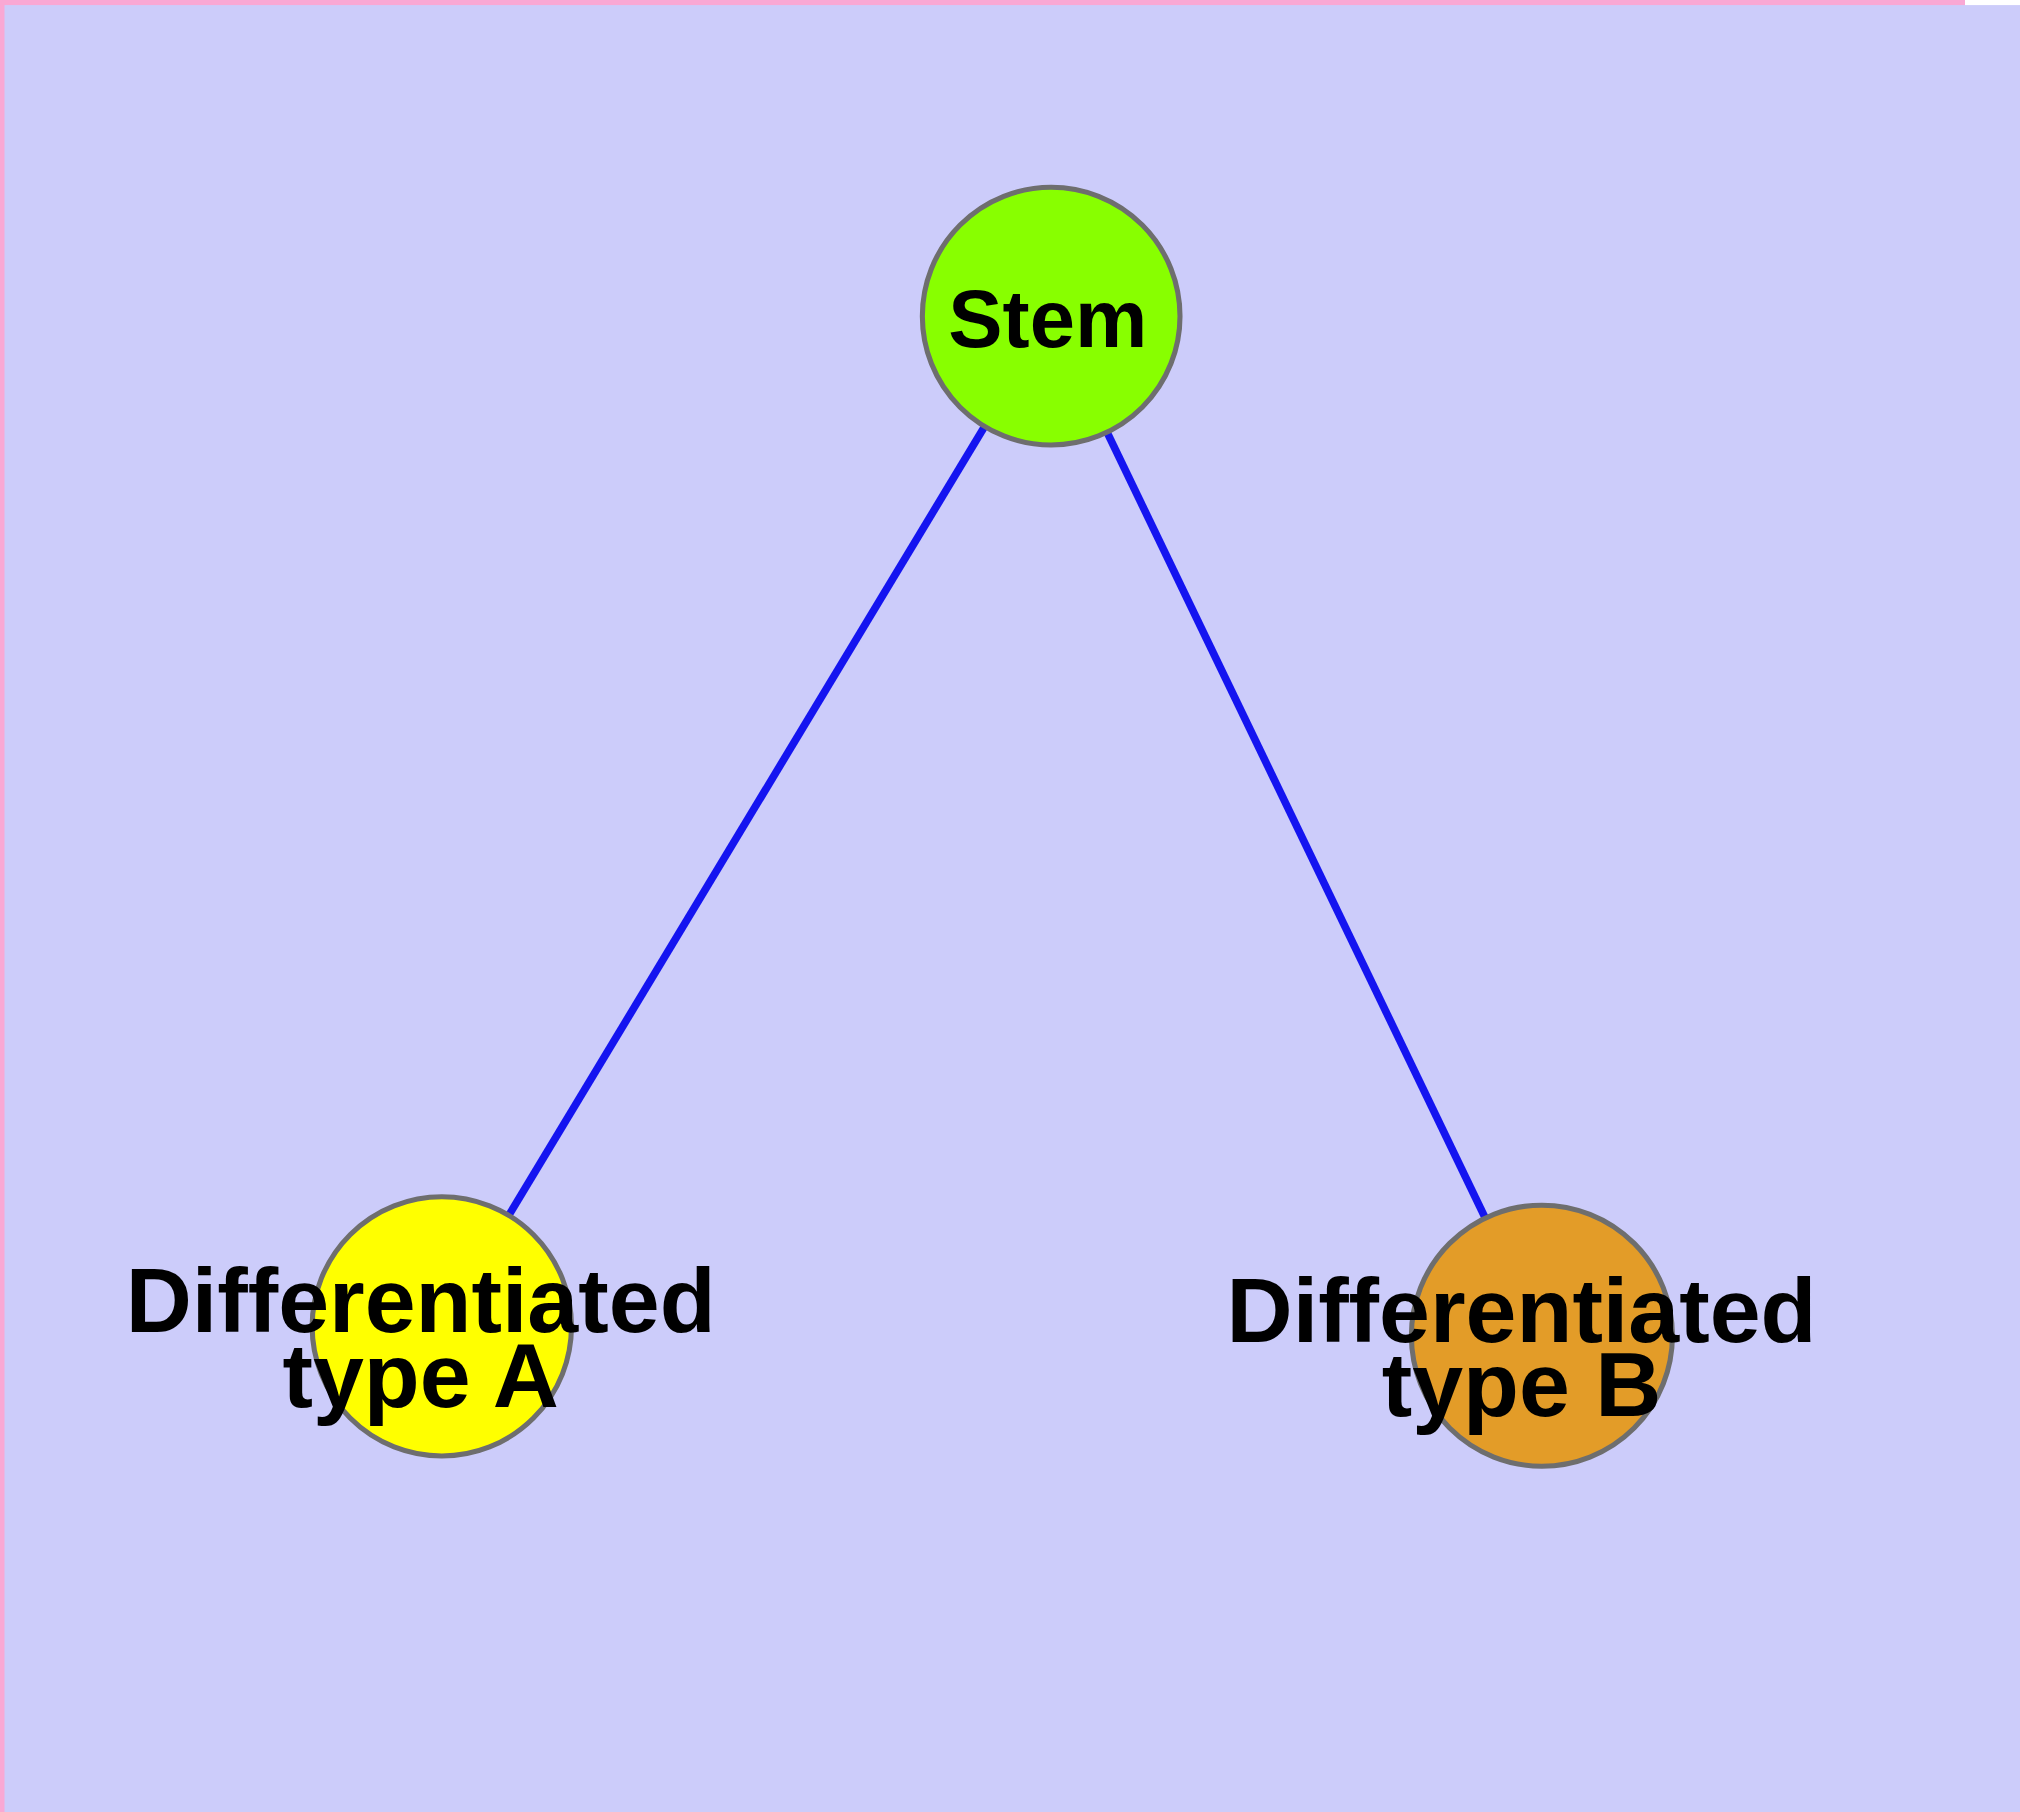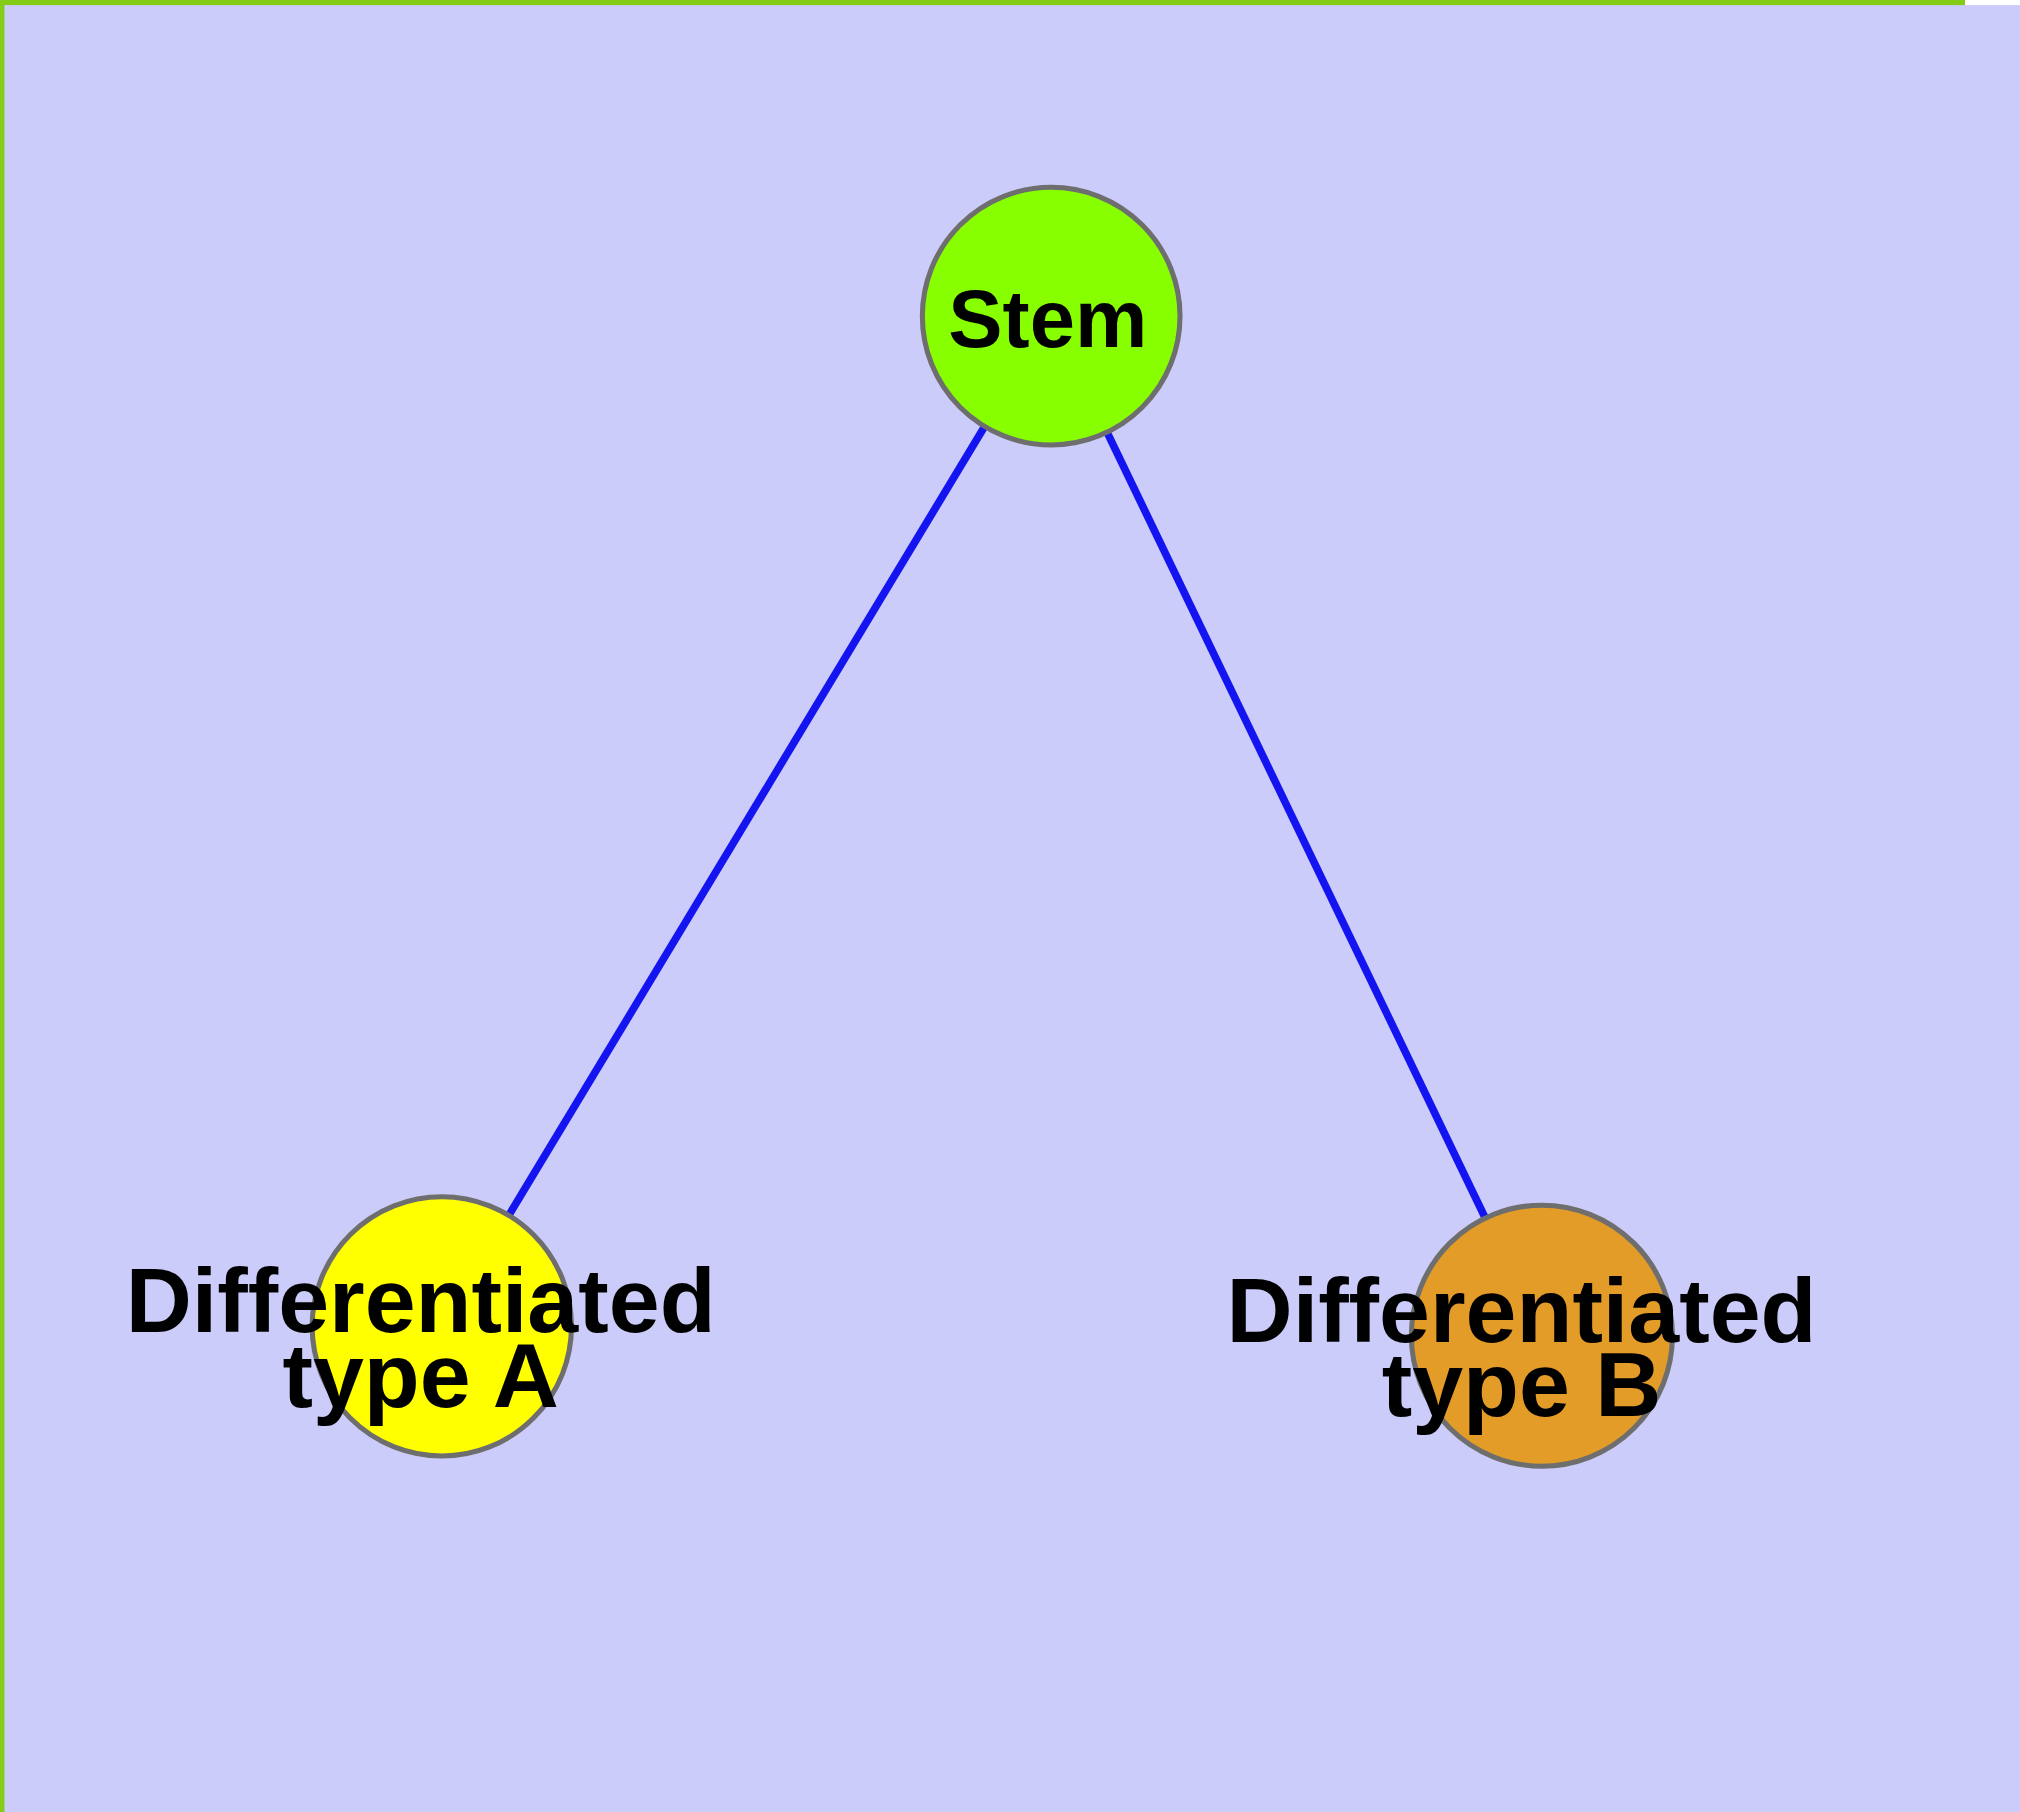--- a/index.html
+++ b/index.html
@@ -10,21 +10,21 @@
   body {
     width: 2021px;
     height: 1812px;
     overflow: hidden;
     font-family: "Liberation Sans", sans-serif;
   }
   #canvas-wrap {
     position: relative;
     width: 1965px;
     height: 1812px;
-    background: #84cc16;
+    background: #f9a8d4;
   }
   #graph-svg {
     position: absolute;
     top: 0;
     left: 0;
     display: block;
   }
   .graph-plot-bg {
     fill: #ccccfa;
   }

